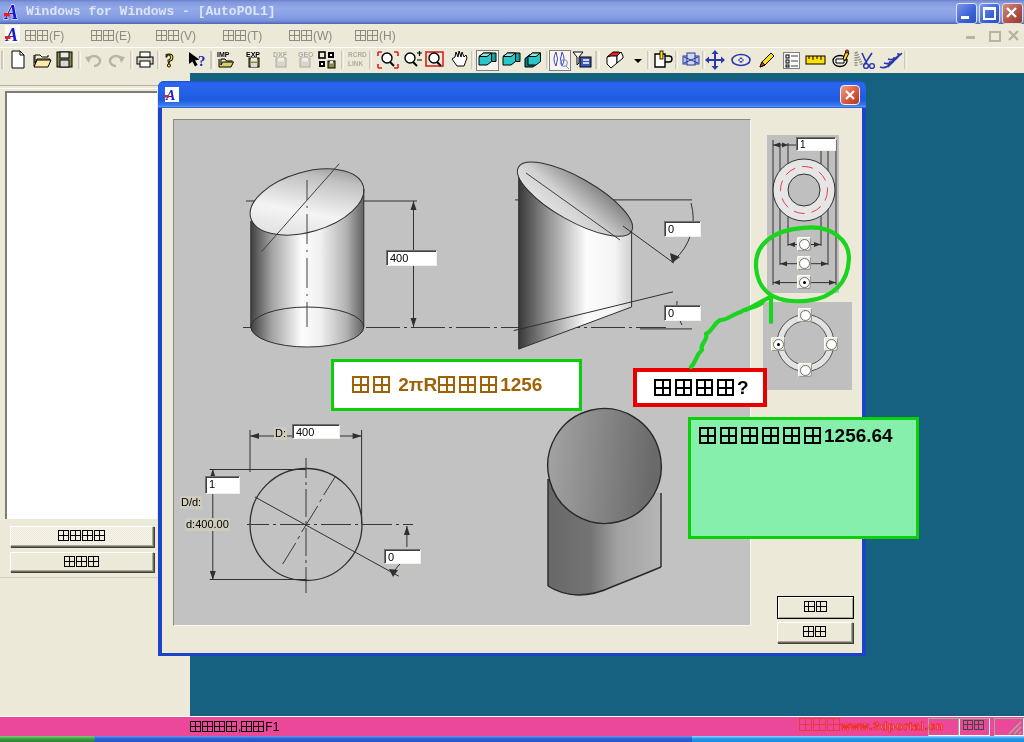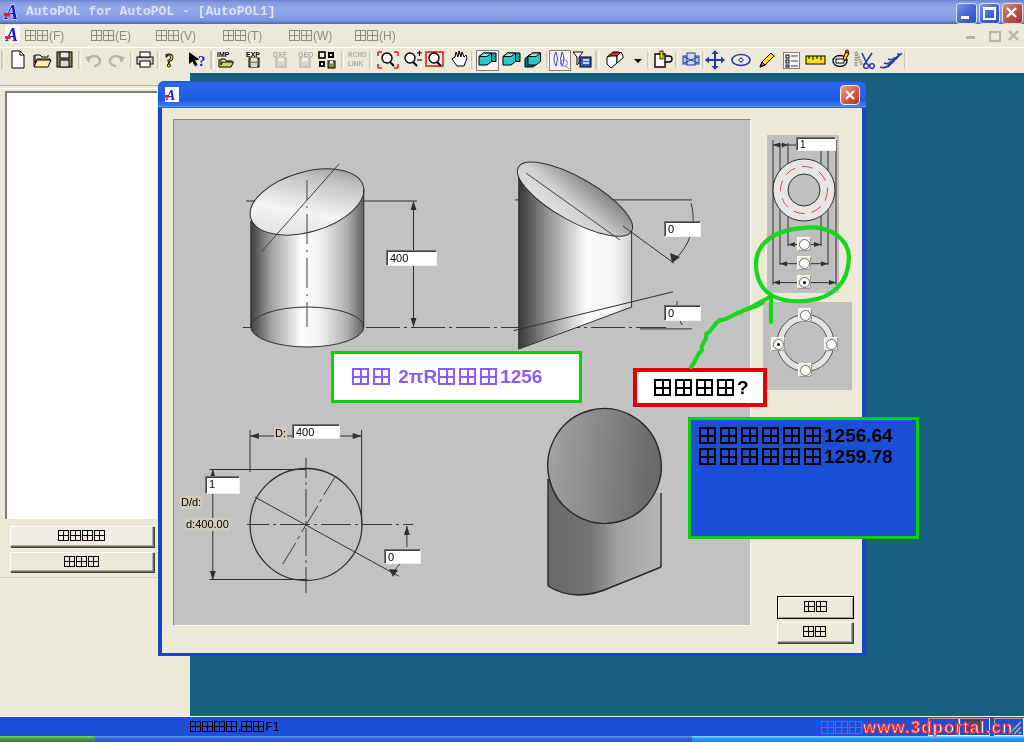--- a/index.html
+++ b/index.html
@@ -21,21 +21,21 @@
  font-size:12px;color:#000;text-align:center;box-sizing:border-box}
 </style></head><body>
 
 <div class="abs" id="titlebar" style="left:0;top:0;width:1024px;height:24px;
  background:linear-gradient(180deg,#6b80cb 0%,#8399de 10%,#92a8e8 35%,#8ba2e5 60%,#7a93dd 85%,#5c75c4 96%,#48619f 100%)">
  <svg class="abs" style="left:3px;top:2px" width="18" height="20" viewBox="0 0 18 20">
   <text x="2" y="17" font-family="Liberation Serif" font-style="italic" font-weight="bold" font-size="20" fill="#1818d0" stroke="#ffffff" stroke-width="0.8" paint-order="stroke">A</text>
   <rect x="1" y="11" width="6" height="3.4" fill="#e82020"></rect>
  </svg>
  <div class="abs" style="left:26px;top:4px;font-family:'Liberation Mono',monospace;font-size:13px;font-weight:bold;
-  color:#dce4f6">AutoPOL for AutoPOL - [AutoPOL1]</div>
+  color:#dce4f6">Windows for Windows - [AutoPOL1]</div>
 </div>
 
 <div class="abs" style="left:956px;top:3px;width:19px;height:19px;border-radius:3px;border:1px solid #dce4f8;
  background:linear-gradient(135deg,#7a96ea,#3c62d4 60%,#2e50b8)">
  <div class="abs" style="left:4px;top:12px;width:8px;height:3px;background:#fff"></div>
   </div>
 <div class="abs" style="left:979px;top:3px;width:19px;height:19px;border-radius:3px;border:1px solid #dce4f8;
  background:linear-gradient(135deg,#7a96ea,#3c62d4 60%,#2e50b8)">
  <div class="abs" style="left:3px;top:3px;width:9px;height:8px;border:2px solid #fff;border-top-width:3px"></div>
   </div>
@@ -427,52 +427,51 @@
   <div class="abs rad" style="left:61px;top:35px"></div>
   <div class="abs rad" style="left:35px;top:61px"></div>
  </div>
  <div class="btn" style="left:619px;top:515px;width:77px;height:23px;border:1px solid #000;
   box-shadow:inset 1px 1px 0 #fff,inset -1px -1px 0 #aca899;line-height:21px">
   <span class="c c12"></span><span class="c c12"></span></div>
  <div class="btn" style="left:619px;top:541px;width:76px;height:21px;line-height:19px">
   <span class="c c12"></span><span class="c c12"></span></div>
 </div>
 
-<div class="abs" style="left:331px;top:351px;width:251px;height:52px;box-sizing:border-box;background:#fff;
- border:3px solid #0ad00a;z-index:40;font-size:19px;font-weight:bold;color:#8b5cf6;line-height:46px;padding-left:17px">
+<div class="abs" style="left:331px;top:359px;width:251px;height:52px;box-sizing:border-box;background:#fff;
+ border:3px solid #0ad00a;z-index:40;font-size:19px;font-weight:bold;color:#a16207;line-height:46px;padding-left:17px">
  <span class="c c19"></span><span class="c c19"></span> 2πR<span class="c c19"></span><span class="c c19"></span><span class="c c19"></span>1256</div>
 <div class="abs" style="left:633px;top:368px;width:134px;height:39px;box-sizing:border-box;background:#fff;
  border:4px solid #e80000;z-index:40;font-size:19px;font-weight:bold;color:#000;line-height:31px;padding-left:16px">
  <span class="c c19"></span><span class="c c19"></span><span class="c c19"></span><span class="c c19"></span>?</div>
-<div class="abs" style="left:688px;top:417px;width:231px;height:122px;box-sizing:border-box;background:#1d4ed8;
+<div class="abs" style="left:688px;top:417px;width:231px;height:122px;box-sizing:border-box;background:#86efac;
  border:3px solid #0ad00a;z-index:40;font-size:19px;font-weight:bold;color:#000;line-height:21px;padding:5px 0 0 7px">
  <div><span class="c c19"></span><span class="c c19"></span><span class="c c19"></span><span class="c c19"></span><span class="c c19"></span><span class="c c19"></span>1256.64</div>
- <div><span class="c c19"></span><span class="c c19"></span><span class="c c19"></span><span class="c c19"></span><span class="c c19"></span><span class="c c19"></span>1259.78</div>
 </div>
 <svg class="abs" style="left:0;top:0;z-index:45;pointer-events:none" width="1024" height="742" viewBox="0 0 1024 742">
  <g fill="none" stroke="#1ad41e" stroke-width="4.2" stroke-linecap="round" stroke-linejoin="round">
   <path d="M805 228 C 835 226 851 244 849 262 C 847 284 832 300 805 301 C 778 302 757 293 756 266 C 755 243 773 229 805 228 Z" transform="rotate(-3 802 264)"></path>
   <path d="M691 367 C 697 361 695 356 702 350 C 699 344 709 340 706 334 C 714 330 712 325 720 320 C 726 321 733 314 741 312 C 746 307 755 309 762 303"></path>
   <path d="M746 310 L 770 297"></path>
   <path d="M771 298 L 771 322"></path>
  </g>
 </svg>
 
-<div class="abs" id="status" style="left:0;top:716px;width:1024px;height:20px;background:#1d4ed8;
+<div class="abs" id="status" style="left:0;top:716px;width:1024px;height:20px;background:#ec4899;
  border-top:1px solid #fff;font-size:12px;color:#000;box-sizing:border-box">
  <div class="abs" style="left:190px;top:3px"><span class="c c12"></span><span class="c c12"></span><span class="c c12"></span><span class="c c12"></span>,<span class="c c12"></span><span class="c c12"></span>F1</div>
  <div class="abs" style="left:928px;top:1px;width:30px;height:16px;border:1px solid;border-color:#aca899 #fff #fff #aca899"></div>
  <div class="abs" style="left:958px;top:1px;width:30px;height:16px;border:1px solid;border-color:#aca899 #fff #fff #aca899;color:#444;font-size:11px;text-align:center"><span class="c c12" style="width:10px;height:10px"></span><span class="c c12" style="width:10px;height:10px"></span></div>
  <div class="abs" style="left:994px;top:1px;width:28px;height:16px;border:1px solid;border-color:#aca899 #fff #fff #aca899"></div>
  <svg class="abs" style="left:1008px;top:4px" width="14" height="14">
       <path d="M13 1 L1 13 M13 6 L6 13 M13 11 L11 13" stroke="#aca899" stroke-width="1.6"></path>
     </svg>
 </div>
 
-<div class="abs" style="left:821px;top:718px;font-size:17px;font-weight:bold;color:#f03838;letter-spacing:1px;z-index:60">
+<div class="abs" style="left:799px;top:718px;font-size:11px;font-weight:bold;color:#f03838;letter-spacing:1px;z-index:60">
  <span class="c c12" style="border-color:#f03838;width:13px;height:13px"></span><span class="c c12" style="border-color:#f03838;width:13px;height:13px"></span><span class="c c12" style="border-color:#f03838;width:13px;height:13px"></span><span style="color:#fff;-webkit-text-stroke:1.2px #f03030">www.3dportal.cn</span></div>
 
 <div class="abs" style="left:0;top:736px;width:1024px;height:6px;background:linear-gradient(180deg,#6f9ae8,#2e62d8 40%,#2456c8)">
  <div class="abs" style="left:0;top:0;width:95px;height:6px;background:linear-gradient(180deg,#7fd077,#3a9c3e 50%,#2e8434);border-radius:0 3px 3px 0"></div>
  <div class="abs" style="left:692px;top:0;width:332px;height:6px;background:linear-gradient(180deg,#9fd4f8,#1e9af0 45%,#1888e0)"></div>
 </div>
 
 <style>
 .rad{width:14px;height:14px;background:#ece9d8;border-radius:2px;box-shadow:inset 1px 1px 0 #fff,inset -1px -1px 0 #999}
 .rad:before{content:"";position:absolute;left:1.5px;top:1.5px;width:11px;height:11px;border-radius:50%;

